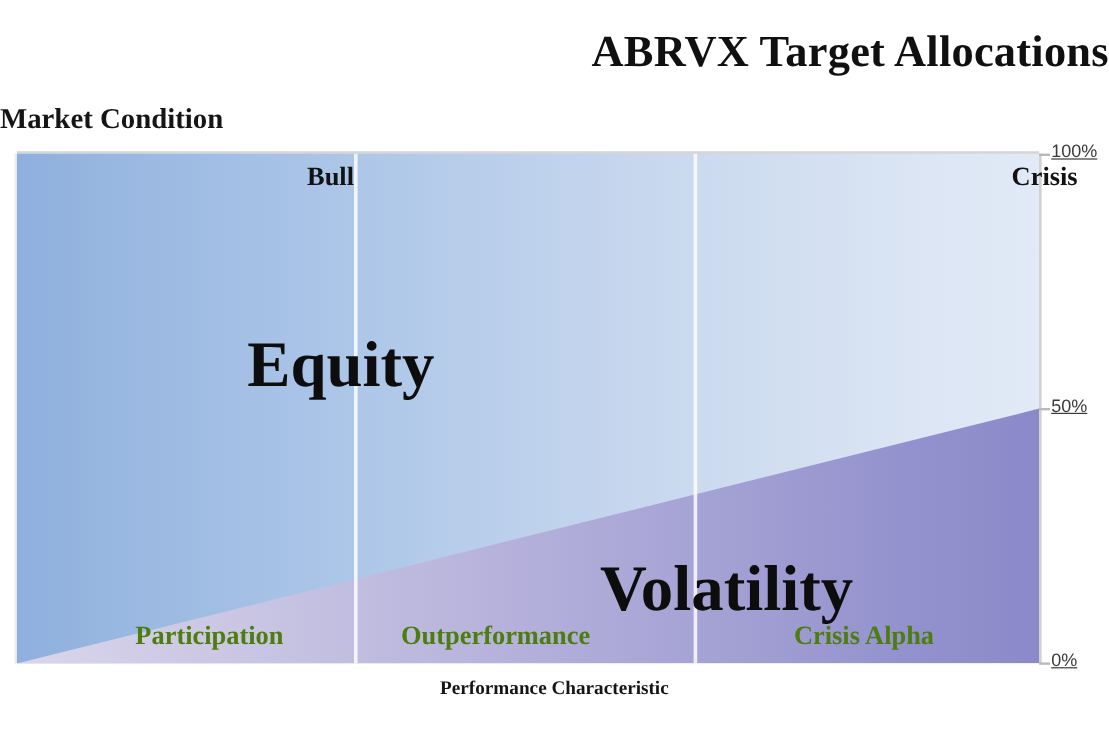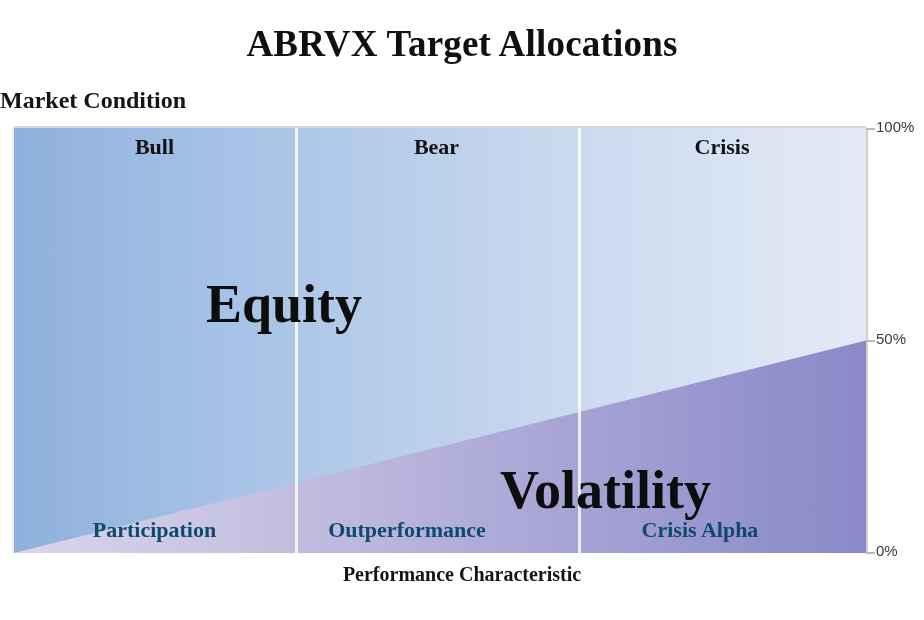--- a/index.html
+++ b/index.html
@@ -21,21 +21,21 @@
     overflow: hidden;
     background: #ffffff;
   }
 
   
   #chart-title {
     position: absolute;
     left: 0;
     top: 22px;
     width: 924px;
-    text-align: center;
+    text-align: right;
     font-family: "Liberation Serif", serif;
     font-weight: bold;
     font-size: 37px;
     line-height: 44px;
     color: #101010;
     letter-spacing: 0.2px;
   }
   #chart-subtitle {
     position: absolute;
     left: 0;
@@ -49,21 +49,21 @@
     color: #151515;
   }
   #xaxis-title {
     position: absolute;
     left: 0;
     top: 560px;
     width: 924px;
     text-align: center;
     font-family: "Liberation Serif", serif;
     font-weight: bold;
-    font-size: 20px;
+    font-size: 16px;
     line-height: 28px;
     color: #151515;
   }
 
   
   #plot-area {
     position: absolute;
     left: 14px;
     top: 128px;
     width: 852px;
@@ -108,36 +108,37 @@
     top: 0;
     bottom: 0;
     width: 3px;
     background: rgba(255,255,255,0.82);
   }
 
   
   .cat-top-label {
     position: absolute;
     top: 132px;
-    text-align: center;
+    text-align: right;
     font-family: "Liberation Serif", serif;
     font-weight: bold;
     font-size: 22px;
     line-height: 30px;
     color: #121212;
   }
   .cat-bottom-label {
     position: absolute;
     top: 515px;
     text-align: center;
     font-family: "Liberation Serif", serif;
     font-weight: bold;
     font-size: 22px;
     line-height: 30px;
-    color: #0c4a6e;
+    color: #4d7c0f;
+    margin-left: 20px;
   }
 
   
   #label-equity {
     position: absolute;
     left: 206px;
     top: 245px;
     font-family: "Liberation Serif", serif;
     font-weight: bold;
     font-size: 54px;
@@ -159,20 +160,21 @@
 
   
   .ytick {
     position: absolute;
     left: 876px;
     font-family: "Liberation Sans", sans-serif;
     font-size: 15px;
     line-height: 16px;
     color: #3a3a3a;
     white-space: nowrap;
+    text-decoration: underline;
   }
   .ytick-mark {
     position: absolute;
     left: 866px;
     width: 9px;
     height: 2px;
     background: #b9b9b9;
   }
 </style>
 </head>
@@ -189,25 +191,24 @@
     <div class="band-equity"></div>
 
     <div class="band-volatility"></div>
 
     <div class="col-divider" style="left:281px;"></div>
     <div class="col-divider" style="left:564px;"></div>
 
   </div>
 
   <div class="cat-top-label" style="left:14px;  width:281px;">Bull</div>
-  <div class="cat-top-label" style="left:295px; width:283px;">Bear</div>
-  <div class="cat-top-label" style="left:578px; width:288px;">Crisis</div>
+  <div class="cat-top-label" style="left:578px; width:288px;padding-left:32px;">Crisis</div>
 
   <div class="cat-bottom-label" style="left:14px;  width:281px;">Participation</div>
-  <div class="cat-bottom-label" style="left:295px; width:224px;">Outperformance</div>
+  <div class="cat-bottom-label" style="left:281px; width:224px;">Outperformance</div>
   <div class="cat-bottom-label" style="left:578px; width:244px;">Crisis Alpha</div>
 
   <div id="label-equity">Equity</div>
   <div id="label-volatility">Volatility</div>
 
   <div class="ytick-mark" style="top:128px;"></div>
   <div class="ytick" style="top:119px;">100%</div>
 
   <div class="ytick-mark" style="top:340px;"></div>
   <div class="ytick" style="top:331px;text-align:center;">50%</div>

